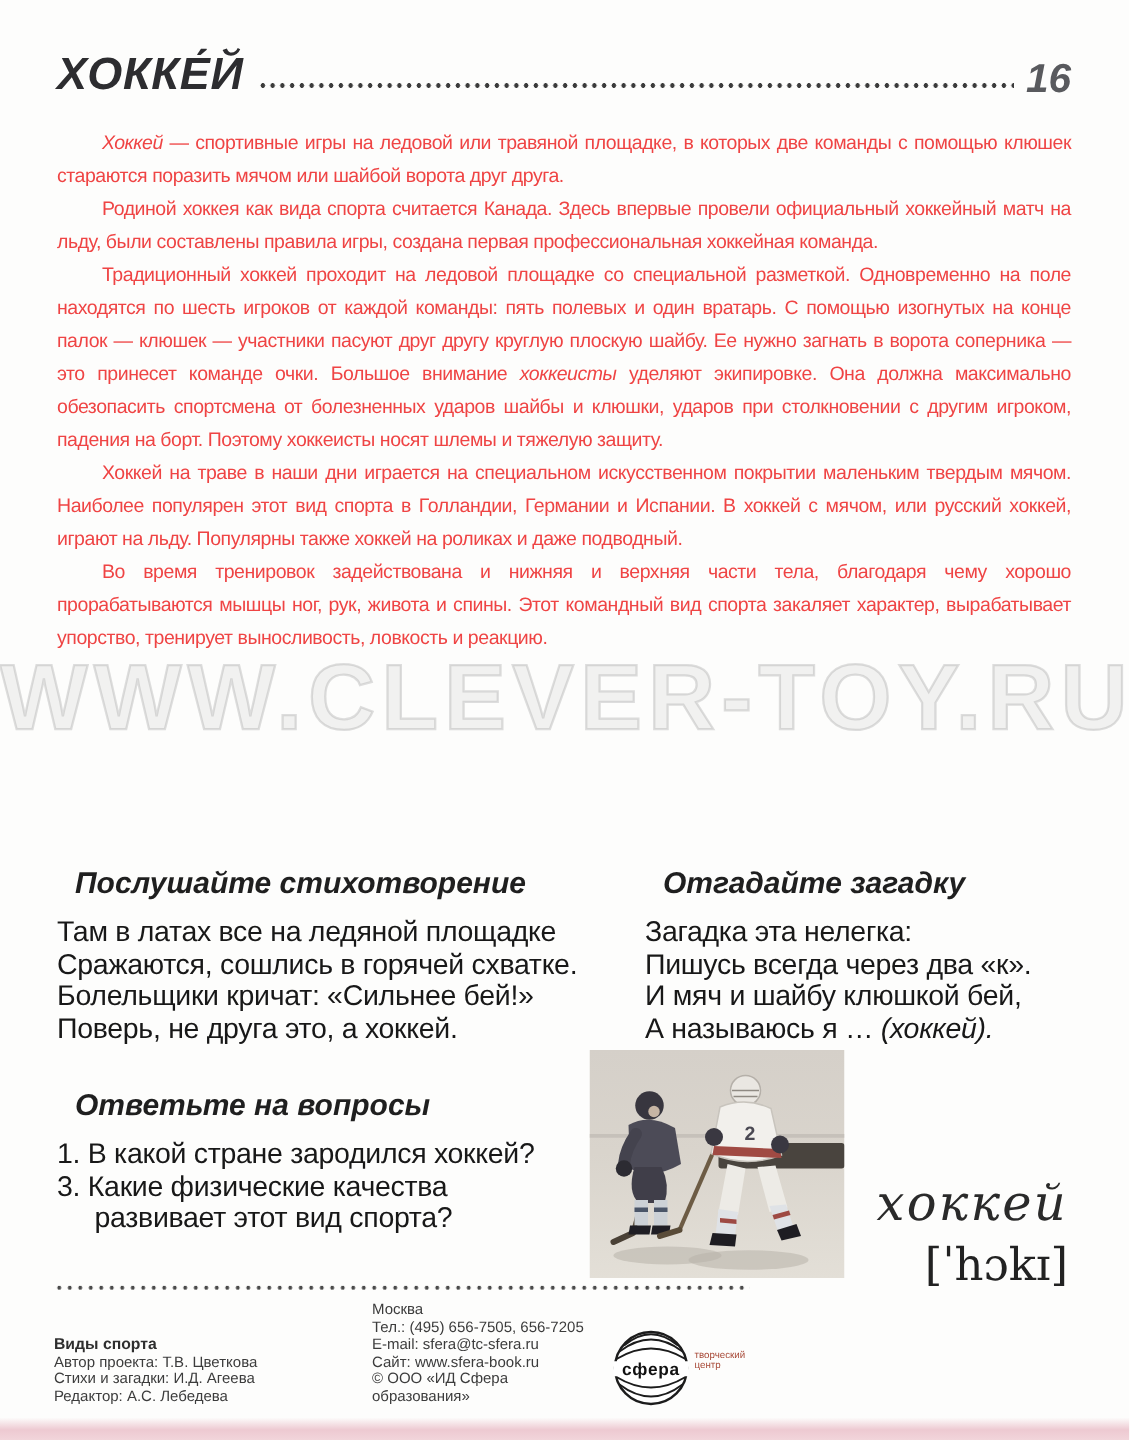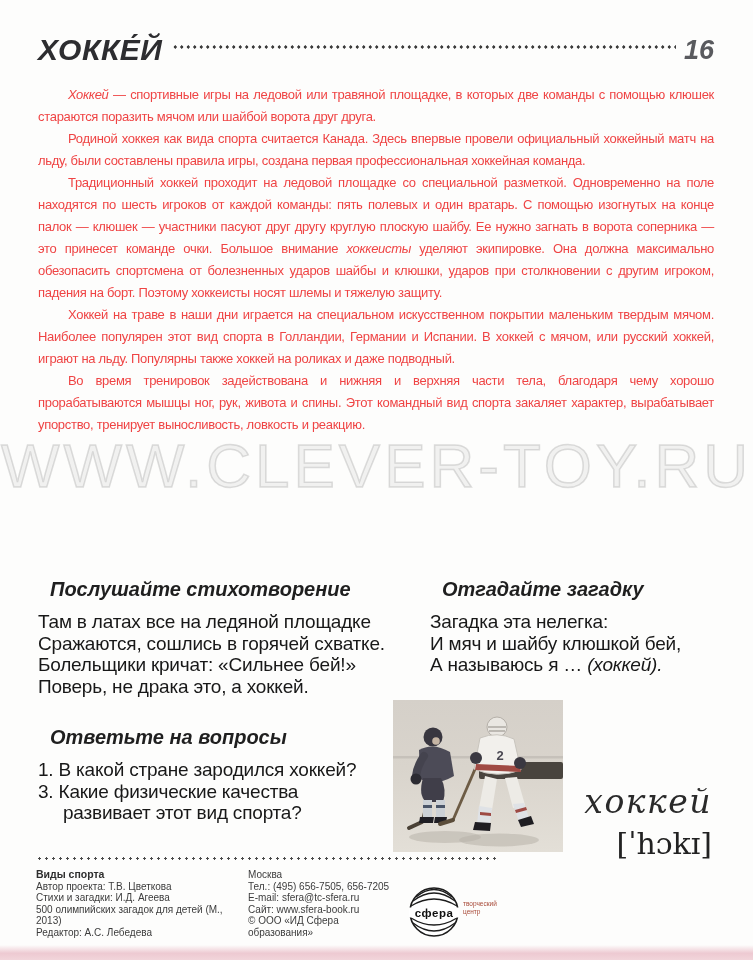--- a/index.html
+++ b/index.html
@@ -3,21 +3,21 @@
 <meta charset="utf-8">
 <style>
   html,body { margin:0; padding:0; background:#ffffff; }
   .page {
     position:relative; width:753px; height:960px; overflow:hidden;
     background:#fdfdfc; font-family:"Liberation Sans", sans-serif; color:#1a1a1a;
   }
   .it { font-style:italic; }
 
   
-  .header { position:absolute; left:38px; top:33px; width:676px; display:flex; align-items:center; }
+  .header { position:absolute; left:38px; top:33px; width:676px; display:flex; align-items:flex-end; }
   .title { margin:0; font-size:30px; font-weight:bold; font-style:italic; letter-spacing:0.5px; color:#2d2d30; line-height:34px; }
   .leader-dots { flex:1; height:6px; margin:0 8px 7px 10px;
     background-image:radial-gradient(circle, #3b3b3b 1.5px, transparent 1.7px);
     background-size:6.5px 6px; background-position:left center; background-repeat:repeat-x; }
   .pagenum { font-size:27px; font-weight:bold; font-style:italic; color:#595a5e; line-height:30px; }
 
   
   .body-text { position:absolute; left:38px; top:84px; width:676px; }
   .para { margin:0; font-size:13px; line-height:22px; text-align:justify; text-indent:30px; letter-spacing:-0.3px; color:#ef4444; }
 
@@ -47,21 +47,21 @@
   .footer { position:absolute; left:36px; top:868px; width:692px; display:flex; align-items:flex-end; }
   .fcol1 { width:212px; }
   .fcol2 { width:158px; }
   .ftitle { font-weight:bold; font-size:10.5px; line-height:12.5px; color:#2e2e2e; }
   .fline { font-size:10px; line-height:11.6px; color:#3c3c3c; }
   .logo-wrap { display:flex; align-items:flex-start; margin-left:2px; margin-top:2px; }
   .tagline { width:40px; font-size:6.5px; line-height:7.5px; color:#a84a38; margin-left:3px; margin-top:14px; }
 
   
   .watermark { position:absolute; left:0; top:430px; width:100%; text-align:center; white-space:nowrap;
-    font-size:62px; font-weight:normal; letter-spacing:4px;
+    font-size:62px; font-weight:bold; letter-spacing:4px;
     color:rgba(140,140,140,0.10); -webkit-text-stroke:1.5px rgba(150,150,150,0.30);
     pointer-events:none; z-index:5; }
   .pink-edge { position:absolute; left:0; bottom:0; width:100%; height:15px;
     background:linear-gradient(to bottom, rgba(236,196,203,0) 0%, rgba(232,184,195,0.75) 55%, rgba(241,211,217,0.95) 100%); }
 </style>
 </head>
 <body>
 
 <div class="page">
 
@@ -78,28 +78,29 @@
       <p class="para"><span>Хоккей на траве в наши дни играется на специальном искусственном покрытии маленьким твердым мячом. Наиболее популярен этот вид спорта в Голландии, Германии и Испании. В хоккей с мячом, или русский хоккей, играют на льду. Популярны также хоккей на роликах и даже подводный.</span></p>
       <p class="para"><span>Во время тренировок задействована и нижняя и верхняя части тела, благодаря чему хорошо прорабатываются мышцы ног, рук, живота и спины. Этот командный вид спорта закаляет характер, вырабатывает упорство, тренирует выносливость, ловкость и реакцию.</span></p>
     </section>
 
   <section class="section-poem">
     <h2 class="shead">Послушайте стихотворение</h2>
     <div>
         <div class="line"><span>Там в латах все на ледяной площадке</span></div>
         <div class="line"><span>Сражаются, сошлись в горячей схватке.</span></div>
         <div class="line"><span>Болельщики кричат: «Сильнее бей!»</span></div>
-        <div class="line"><span>Поверь, не драка это, а хоккей.</span></div>
+        <div class="line"><span>Поверь, не друга это, а хоккей.</span></div>
       </div>
   </section>
 
   <section class="section-riddle">
     <h2 class="shead">Отгадайте загадку</h2>
     <div>
         <div class="line"><span>Загадка эта нелегка:</span></div>
+        <div class="line"><span>Пишусь всегда через два «к».</span></div>
         <div class="line"><span>И мяч и шайбу клюшкой бей,</span></div>
         <div class="line"><span>А называюсь я … </span><span class="it">(хоккей).</span></div>
       </div>
   </section>
 
   <section class="section-questions">
     <h2 class="shead">Ответьте на вопросы</h2>
     <div>
         <div class="q">1. В какой стране зародился хоккей?</div>
         <div class="q">3. Какие физические качества развивает этот вид спорта?</div>
@@ -166,21 +167,20 @@
   </aside>
 
   <div class="sep-dots"></div>
 
   <footer class="footer">
     <div class="fcol1">
       <div class="ftitle">Виды спорта</div>
       <div>
           <div class="fline">Автор проекта: Т.В. Цветкова</div>
           <div class="fline">Стихи и загадки: И.Д. Агеева</div>
-          <div class="fline">500 олимпийских загадок для детей (М., 2013)</div>
           <div class="fline">Редактор: А.С. Лебедева</div>
         </div>
     </div>
     <div class="fcol2">
         <div class="fline">Москва</div>
         <div class="fline">Тел.: (495) 656-7505, 656-7205</div>
         <div class="fline">E-mail: sfera@tc-sfera.ru</div>
         <div class="fline">Сайт: www.sfera-book.ru</div>
         <div class="fline">© ООО «ИД Сфера образования»</div>
       </div>

